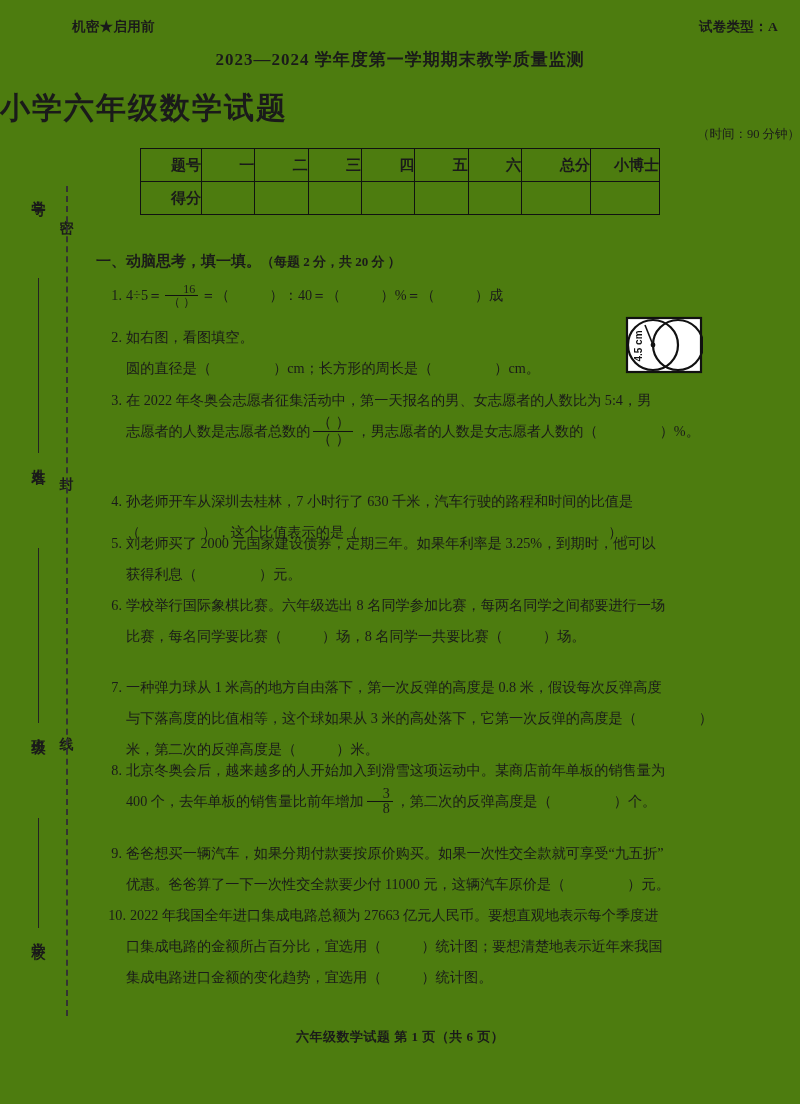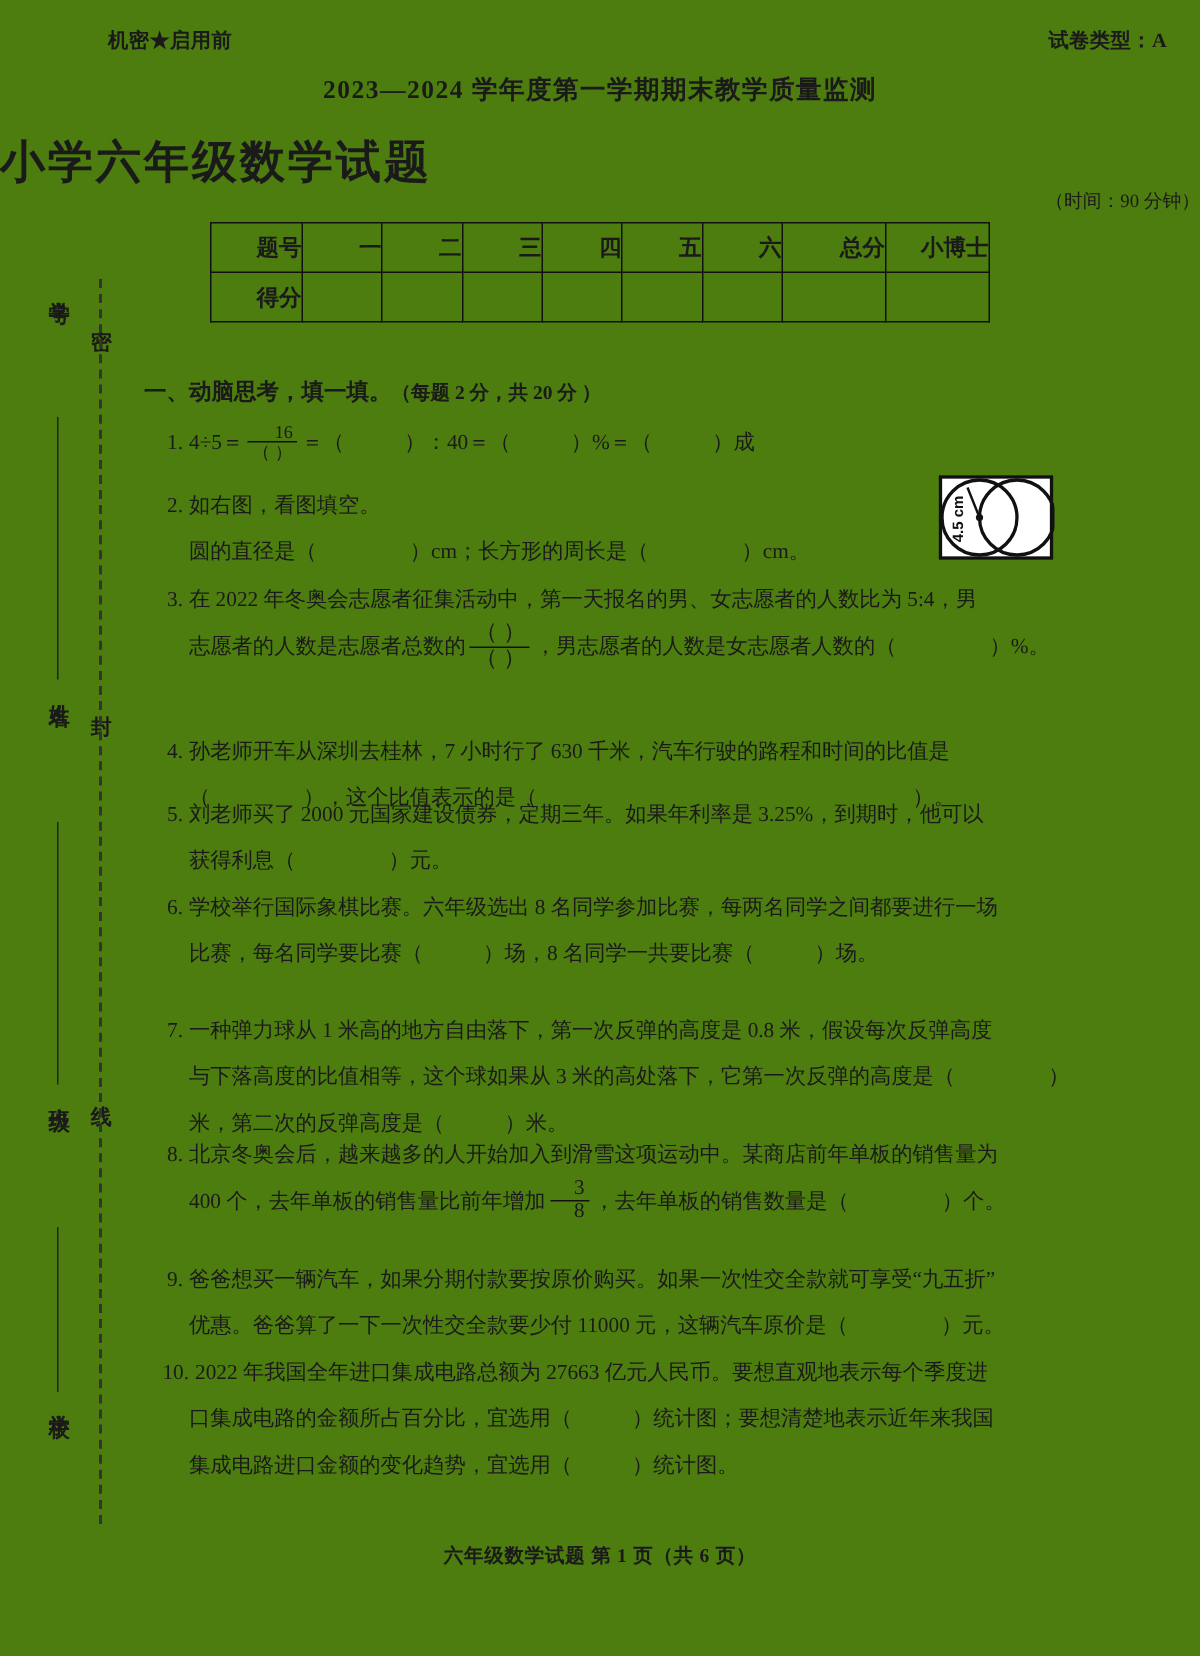--- a/index.html
+++ b/index.html
@@ -303,21 +303,21 @@
         <div><span class="num">7.</span><span>一种弹力球从 1 米高的地方自由落下，第一次反弹的高度是 0.8 米，假设每次反弹高度</span></div>
         <div><span class="ind"></span><span>与下落高度的比值相等，这个球如果从 3 米的高处落下，它第一次反弹的高度是（</span><span class="blank-m"></span><span>）</span></div>
         <div><span class="ind"></span><span>米，第二次的反弹高度是（</span><span class="blank-s"></span><span>）米。</span></div>
       </div>
       <div class="q" style="top: 755px;">
         <div><span class="num">8.</span><span>北京冬奥会后，越来越多的人开始加入到滑雪这项运动中。某商店前年单板的销售量为</span></div>
         <div><span class="ind"></span><span>400 个，去年单板的销售量比前年增加</span><span class="frac big">
             <span class="nu">3</span>
             <span class="bar"></span>
             <span class="de">8</span>
-          </span><span>，去年单板的销售数量是（</span><span class="blank-m"></span><span>）个。</span></div>
+          </span><span>，第二次的反弹高度是（</span><span class="blank-m"></span><span>）个。</span></div>
       </div>
       <div class="q" style="top: 838px;">
         <div><span class="num">9.</span><span>爸爸想买一辆汽车，如果分期付款要按原价购买。如果一次性交全款就可享受“九五折”</span></div>
         <div><span class="ind"></span><span>优惠。爸爸算了一下一次性交全款要少付 11000 元，这辆汽车原价是（</span><span class="blank-m"></span><span>）元。</span></div>
       </div>
       <div class="q" style="top: 900px;">
         <div><span class="num wide">10.</span><span>2022 年我国全年进口集成电路总额为 27663 亿元人民币。要想直观地表示每个季度进</span></div>
         <div><span class="ind"></span><span>口集成电路的金额所占百分比，宜选用（</span><span class="blank-s"></span><span>）统计图；要想清楚地表示近年来我国</span></div>
         <div><span class="ind"></span><span>集成电路进口金额的变化趋势，宜选用（</span><span class="blank-s"></span><span>）统计图。</span></div>
       </div>

